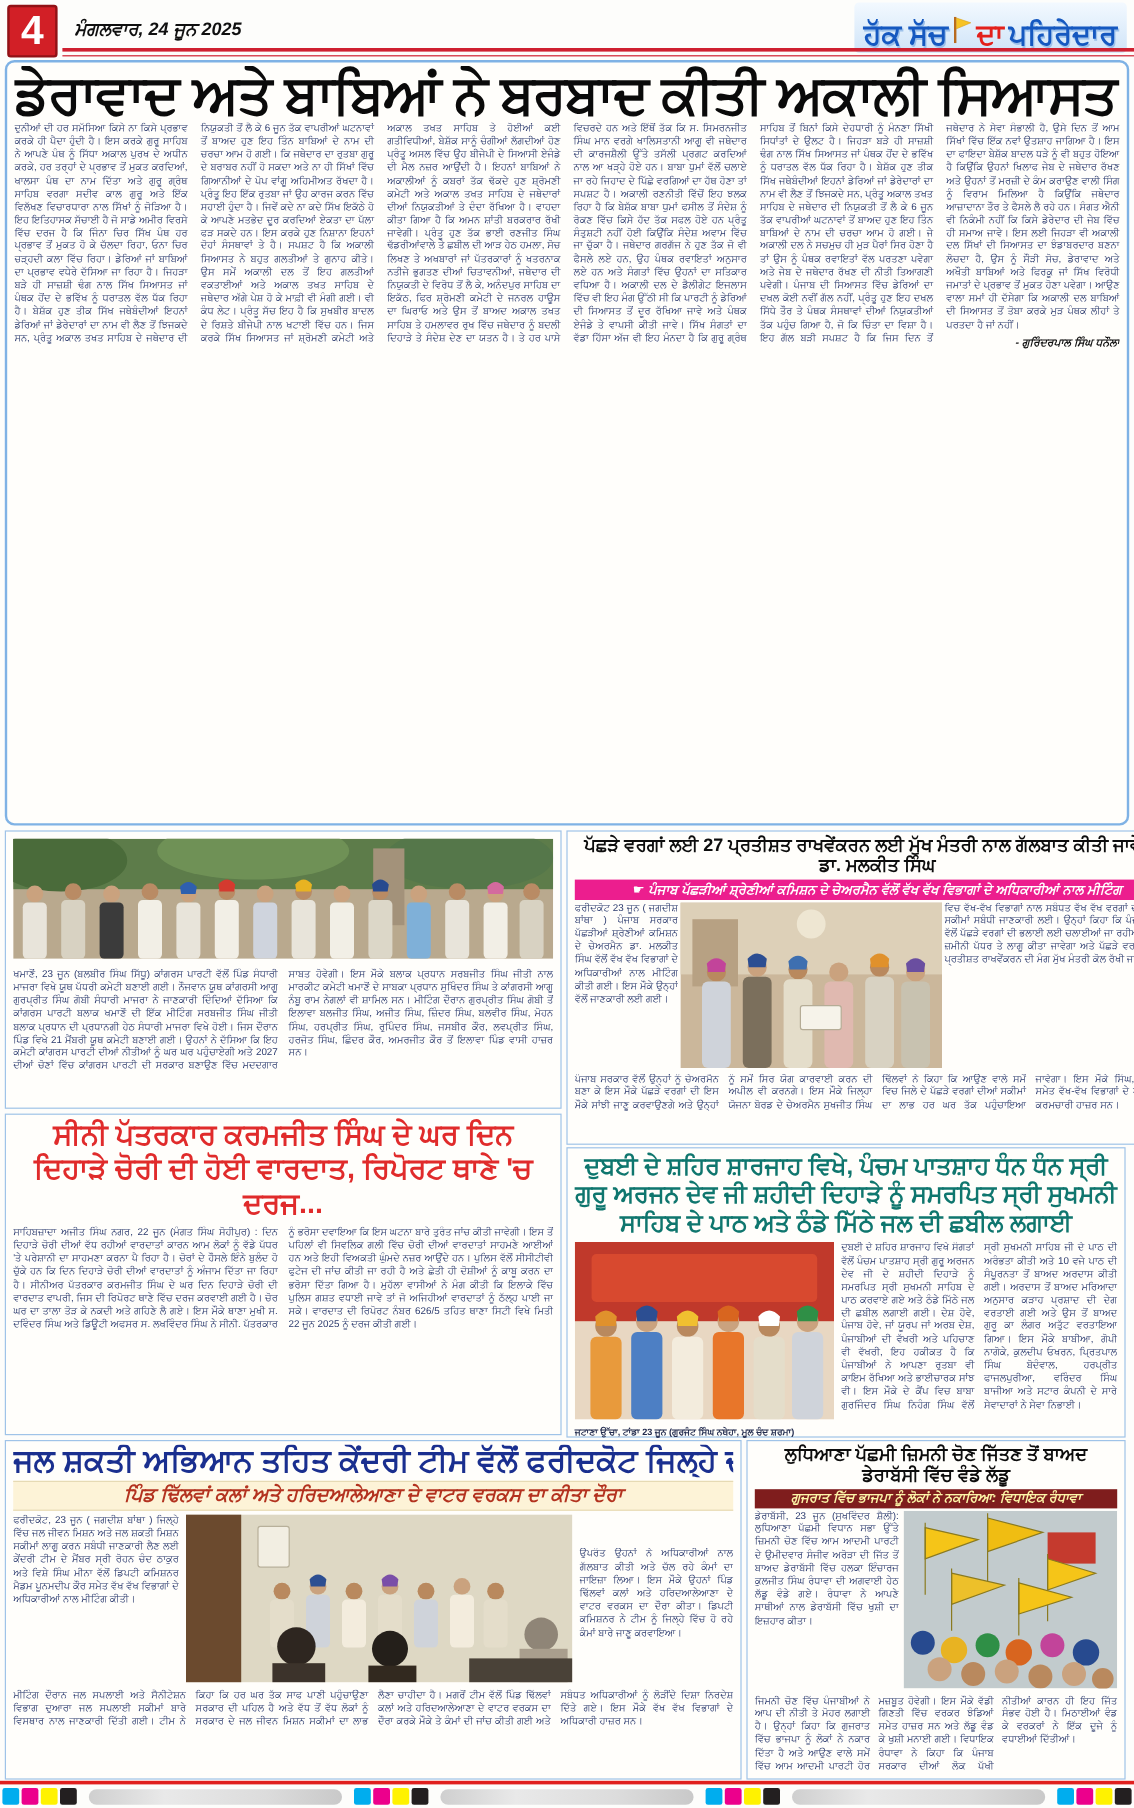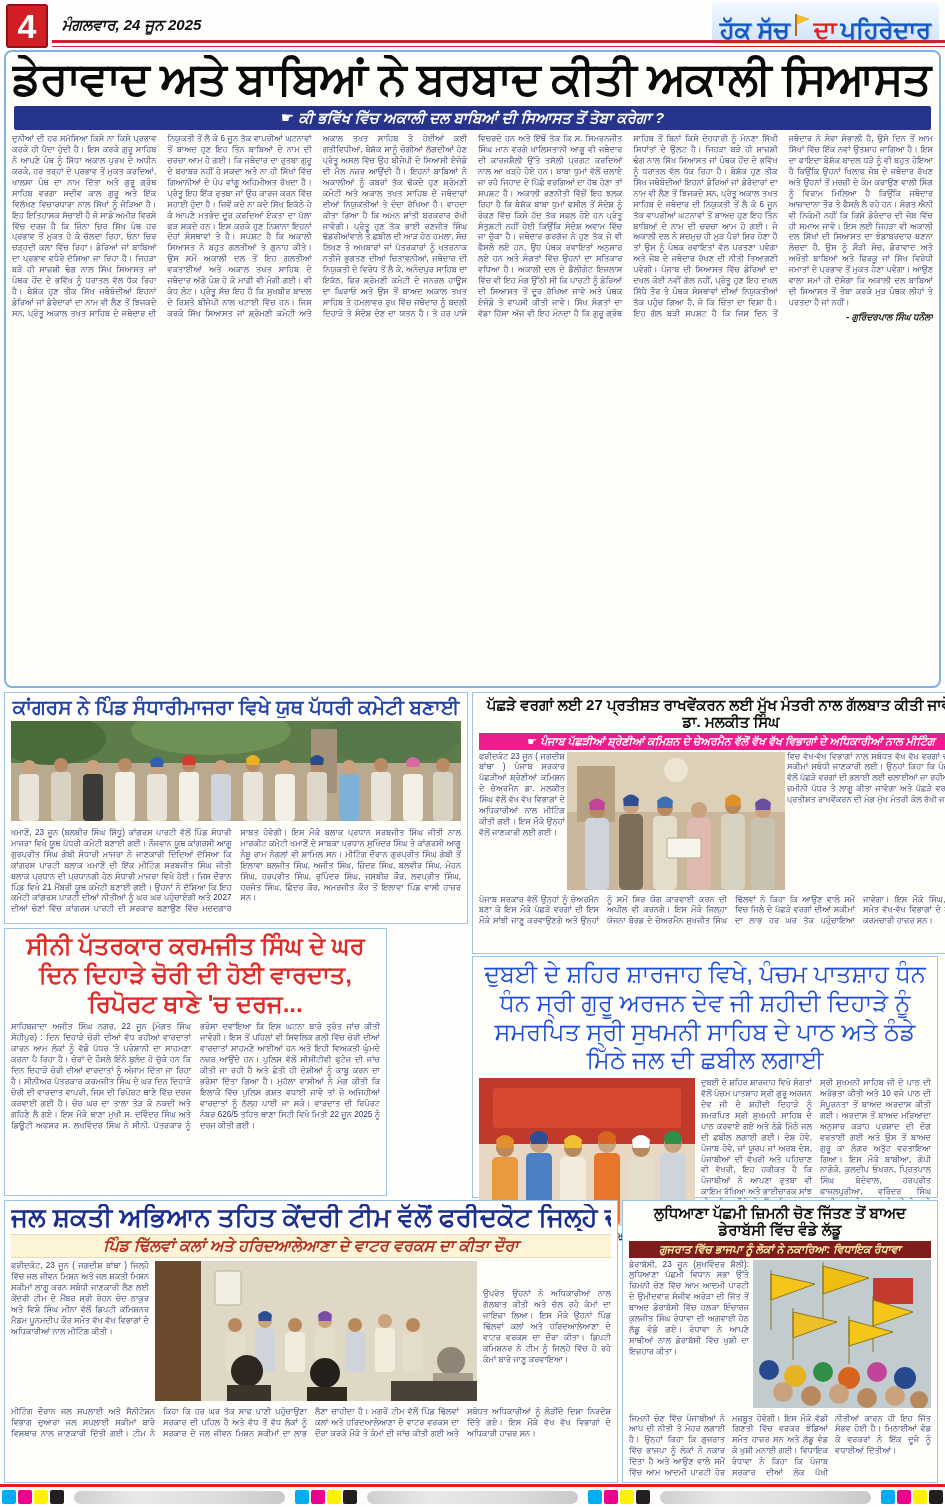--- a/index.html
+++ b/index.html
@@ -59,26 +59,26 @@
   
   #reservation{ left:472px; top:692px; width:518px; height:262px; }
   #reservation .hl{ color:#0d0d0d; font-size:15px; font-weight:bold; text-align:center; line-height:1.15; }
   #reservation .kicker{ background:#ec1e8e; color:#fff; font-size:11px; padding:2px 0; margin:2px 0; }
   #reservation .row{ display:flex; gap:2px; height:140px; margin-top:2px; }
   #reservation .colL{ width:86px; }
   #reservation .photo{ width:218px; height:138px; flex:none; }
   #reservation .colR{ flex:1; }
   #reservation .bottom{ column-count:4; column-gap:8px; height:58px; margin-top:3px; }
   
-  #theft{ left:4px; top:928px; width:383px; height:268px; }
+  #theft{ left:4px; top:928px; width:464px; height:268px; }
   #theft .hl{ color:#e02b2b; font-size:24px; font-weight:bold; text-align:center; line-height:1.2; }
   #theft .body-txt{ column-count:2; column-gap:9px; height:188px; margin-top:4px; }
   
   #dubai{ left:472px; top:956px; width:466px; height:242px; }
-  #dubai .hl{ color:#1d4ed8; font-size:24px; font-weight:normal; text-align:center; line-height:1.2; }
+  #dubai .hl{ color:#0f766e; font-size:20px; font-weight:bold; text-align:center; line-height:1.2; }
   #dubai .row{ display:flex; gap:6px; margin-top:3px; }
   #dubai .photo-wrap{ width:216px; flex:none; }
   #dubai .photo{ width:216px; height:148px; }
   #dubai .caption{ font-size:7.6px; font-weight:bold; color:#222b4e; line-height:1.2; margin-top:1px; }
   #dubai .body-txt{ flex:1; column-count:2; column-gap:8px; height:172px; }
   
   #water{ left:4px; top:1200px; width:614px; height:283px; }
   #water .hl{ color:#1a2f8f; font-size:26px; font-weight:bold; text-align:center; line-height:1.05; white-space:nowrap; overflow:hidden; }
   #water .kicker{ background:#fdf3d7; color:#b3321f; font-size:16px; padding:2px 0; margin:3px 0; border-top:1px solid #e6dab4; border-bottom:1px solid #e6dab4; }
   #water .row{ display:flex; gap:6px; height:142px; }
@@ -120,29 +120,27 @@
     <span class="m-red">ਦਾ</span>
     <span class="m-blue">ਪਹਿਰੇਦਾਰ</span>
   </div>
   <div class="header-rule">
       <div class="r1"></div>
       <div class="r2"></div>
     </div>
 
   <section class="block" id="lead">
     <h1 class="hl">ਡੇਰਾਵਾਦ ਅਤੇ ਬਾਬਿਆਂ ਨੇ ਬਰਬਾਦ ਕੀਤੀ ਅਕਾਲੀ ਸਿਆਸਤ...</h1>
-    <div class="kicker">☛ ਕੀ ਭਵਿੱਖ ਵਿੱਚ ਅਕਾਲੀ ਦਲ ਬਾਬਿਆਂ ਦੀ ਸਿਆਸਤ ਤੋਂ ਤੋਬਾ ਕਰੇਗਾ ?</div>
     <div class="body-txt">
       <span>ਦੁਨੀਆਂ ਦੀ ਹਰ ਸਮੱਸਿਆ ਕਿਸੇ ਨਾ ਕਿਸੇ ਪ੍ਰਭਾਵ ਕਰਕੇ ਹੀ ਪੈਦਾ ਹੁੰਦੀ ਹੈ। ਇਸ ਕਰਕੇ ਗੁਰੂ ਸਾਹਿਬ ਨੇ ਆਪਣੇ ਪੰਥ ਨੂੰ ਸਿੱਧਾ ਅਕਾਲ ਪੁਰਖ ਦੇ ਅਧੀਨ ਕਰਕੇ, ਹਰ ਤਰ੍ਹਾਂ ਦੇ ਪ੍ਰਭਾਵ ਤੋਂ ਮੁਕਤ ਕਰਦਿਆਂ, ਖਾਲਸਾ ਪੰਥ ਦਾ ਨਾਮ ਦਿੱਤਾ ਅਤੇ ਗੁਰੂ ਗ੍ਰੰਥ ਸਾਹਿਬ ਵਰਗਾ ਸਦੀਵ ਕਾਲ ਗੁਰੂ ਅਤੇ ਇੱਕ ਵਿਲੱਖਣ ਵਿਚਾਰਧਾਰਾ ਨਾਲ ਸਿੱਖਾਂ ਨੂੰ ਜੋੜਿਆ ਹੈ। ਇਹ ਇਤਿਹਾਸਕ ਸੱਚਾਈ ਹੈ ਜੋ ਸਾਡੇ ਅਮੀਰ ਵਿਰਸੇ ਵਿੱਚ ਦਰਜ ਹੈ ਕਿ ਜਿੰਨਾ ਚਿਰ ਸਿੱਖ ਪੰਥ ਹਰ ਪ੍ਰਭਾਵ ਤੋਂ ਮੁਕਤ ਹੋ ਕੇ ਚੱਲਦਾ ਰਿਹਾ, ਓਨਾ ਚਿਰ ਚੜ੍ਹਦੀ ਕਲਾ ਵਿੱਚ ਰਿਹਾ। ਡੇਰਿਆਂ ਜਾਂ ਬਾਬਿਆਂ ਦਾ ਪ੍ਰਭਾਵ ਵਧੇਰੇ ਦੱਸਿਆ ਜਾ ਰਿਹਾ ਹੈ। ਜਿਹੜਾ ਬੜੇ ਹੀ ਸਾਜ਼ਸ਼ੀ ਢੰਗ ਨਾਲ ਸਿੱਖ ਸਿਆਸਤ ਜਾਂ ਪੰਥਕ ਹੋਂਦ ਦੇ ਭਵਿੱਖ ਨੂੰ ਧਰਾਤਲ ਵੱਲ ਧੱਕ ਰਿਹਾ ਹੈ। ਬੇਸ਼ੱਕ ਹੁਣ ਤੀਕ ਸਿੱਖ ਜਥੇਬੰਦੀਆਂ ਇਹਨਾਂ ਡੇਰਿਆਂ ਜਾਂ ਡੇਰੇਦਾਰਾਂ ਦਾ ਨਾਮ ਵੀ ਲੈਣ ਤੋਂ ਝਿਜਕਦੇ ਸਨ, ਪ੍ਰੰਤੂ ਅਕਾਲ ਤਖਤ ਸਾਹਿਬ ਦੇ ਜਥੇਦਾਰ ਦੀ ਨਿਯੁਕਤੀ ਤੋਂ ਲੈ ਕੇ 6 ਜੂਨ ਤੱਕ ਵਾਪਰੀਆਂ ਘਟਨਾਵਾਂ ਤੋਂ ਬਾਅਦ ਹੁਣ ਇਹ ਤਿੰਨ ਬਾਬਿਆਂ ਦੇ ਨਾਮ ਦੀ ਚਰਚਾ ਆਮ ਹੋ ਗਈ। ਕਿ ਜਥੇਦਾਰ ਦਾ ਰੁਤਬਾ ਗੁਰੂ ਦੇ ਬਰਾਬਰ ਨਹੀਂ ਹੋ ਸਕਦਾ ਅਤੇ ਨਾ ਹੀ ਸਿੱਖਾਂ ਵਿੱਚ ਗਿਆਨੀਆਂ ਦੇ ਪੋਪ ਵਾਂਗੂ ਅਹਿਮੀਅਤ ਰੱਖਦਾ ਹੈ। ਪ੍ਰੰਤੂ ਇਹ ਇੱਕ ਰੁਤਬਾ ਜਾਂ ਉਹ ਕਾਰਜ ਕਰਨ ਵਿੱਚ ਸਹਾਈ ਹੁੰਦਾ ਹੈ। ਜਿਵੇਂ ਕਦੇ ਨਾ ਕਦੇ ਸਿੱਖ ਇਕੱਠੇ ਹੋ ਕੇ ਆਪਣੇ ਮਤਭੇਦ ਦੂਰ ਕਰਦਿਆਂ ਏਕਤਾ ਦਾ ਪੱਲਾ ਫੜ ਸਕਦੇ ਹਨ। ਇਸ ਕਰਕੇ ਹੁਣ ਨਿਸ਼ਾਨਾ ਇਹਨਾਂ ਦੋਹਾਂ ਸੰਸਥਾਵਾਂ ਤੇ ਹੈ। ਸਪਸ਼ਟ ਹੈ ਕਿ ਅਕਾਲੀ ਸਿਆਸਤ ਨੇ ਬਹੁਤ ਗਲਤੀਆਂ ਤੇ ਗੁਨਾਹ ਕੀਤੇ। ਉਸ ਸਮੇਂ ਅਕਾਲੀ ਦਲ ਤੋਂ ਇਹ ਗਲਤੀਆਂ ਵਕਤਾਈਆਂ ਅਤੇ ਅਕਾਲ ਤਖਤ ਸਾਹਿਬ ਦੇ ਜਥੇਦਾਰ ਅੱਗੇ ਪੇਸ਼ ਹੋ ਕੇ ਮਾਫ਼ੀ ਵੀ ਮੰਗੀ ਗਈ। ਵੀ ਕੰਧ ਲੇਟ। ਪ੍ਰੰਤੂ ਸੱਚ ਇਹ ਹੈ ਕਿ ਸੁਖਬੀਰ ਬਾਦਲ ਦੇ ਰਿਸ਼ਤੇ ਬੀਜੇਪੀ ਨਾਲ ਖਟਾਈ ਵਿੱਚ ਹਨ। ਜਿਸ ਕਰਕੇ ਸਿੱਖ ਸਿਆਸਤ ਜਾਂ ਸ਼੍ਰੋਮਣੀ ਕਮੇਟੀ ਅਤੇ ਅਕਾਲ ਤਖਤ ਸਾਹਿਬ ਤੇ ਹੋਈਆਂ ਕਈ ਗਤੀਵਿਧੀਆਂ, ਬੇਸ਼ੱਕ ਸਾਨੂੰ ਚੰਗੀਆਂ ਲੱਗਦੀਆਂ ਹੋਣ ਪ੍ਰੰਤੂ ਅਸਲ ਵਿੱਚ ਉਹ ਬੀਜੇਪੀ ਦੇ ਸਿਆਸੀ ਏਜੰਡੇ ਦੀ ਮੈਲ ਨਜ਼ਰ ਆਉਂਦੀ ਹੈ। ਇਹਨਾਂ ਬਾਬਿਆਂ ਨੇ ਅਕਾਲੀਆਂ ਨੂੰ ਕਬਰਾਂ ਤੱਕ ਢੱਕਦੇ ਹੁਣ ਸ਼੍ਰੋਮਣੀ ਕਮੇਟੀ ਅਤੇ ਅਕਾਲ ਤਖਤ ਸਾਹਿਬ ਦੇ ਜਥੇਦਾਰਾਂ ਦੀਆਂ ਨਿਯੁਕਤੀਆਂ ਤੇ ਦੰਦਾ ਰੱਖਿਆ ਹੈ। ਵਾਹਦਾ ਕੀਤਾ ਗਿਆ ਹੈ ਕਿ ਅਮਨ ਸ਼ਾਂਤੀ ਬਰਕਰਾਰ ਰੱਖੀ ਜਾਵੇਗੀ। ਪ੍ਰੰਤੂ ਹੁਣ ਤੱਕ ਭਾਈ ਰਣਜੀਤ ਸਿੰਘ ਢੱਡਰੀਆਂਵਾਲੇ ਤੇ ਛਬੀਲ ਦੀ ਆੜ ਹੇਠ ਹਮਲਾ, ਸੋਚ ਲਿਖਣ ਤੇ ਅਖਬਾਰਾਂ ਜਾਂ ਪੱਤਰਕਾਰਾਂ ਨੂੰ ਖਤਰਨਾਕ ਨਤੀਜੇ ਭੁਗਤਣ ਦੀਆਂ ਚਿਤਾਵਨੀਆਂ, ਜਥੇਦਾਰ ਦੀ ਨਿਯੁਕਤੀ ਦੇ ਵਿਰੋਧ ਤੋਂ ਲੈ ਕੇ, ਅਨੰਦਪੁਰ ਸਾਹਿਬ ਦਾ ਇਕੱਠ, ਫਿਰ ਸ਼੍ਰੋਮਣੀ ਕਮੇਟੀ ਦੇ ਜਨਰਲ ਹਾਊਸ ਦਾ ਘਿਰਾਓ ਅਤੇ ਉਸ ਤੋਂ ਬਾਅਦ ਅਕਾਲ ਤਖਤ ਸਾਹਿਬ ਤੇ ਹਮਲਾਵਰ ਰੁਖ ਵਿੱਚ ਜਥੇਦਾਰ ਨੂੰ ਬਦਲੀ ਦਿਹਾੜੇ ਤੇ ਸੰਦੇਸ਼ ਦੇਣ ਦਾ ਯਤਨ ਹੈ। ਤੇ ਹਰ ਪਾਸੇ ਵਿਚਰਦੇ ਹਨ ਅਤੇ ਇੱਥੋਂ ਤੱਕ ਕਿ ਸ. ਸਿਮਰਨਜੀਤ ਸਿੰਘ ਮਾਨ ਵਰਗੇ ਖਾਲਿਸਤਾਨੀ ਆਗੂ ਵੀ ਜਥੇਦਾਰ ਦੀ ਕਾਰਜਸ਼ੈਲੀ ਉੱਤੇ ਤਸੱਲੀ ਪ੍ਰਗਟ ਕਰਦਿਆਂ ਨਾਲ ਆ ਖੜ੍ਹੇ ਹੋਏ ਹਨ। ਬਾਬਾ ਧੁਮਾਂ ਵੱਲੋਂ ਚਲਾਏ ਜਾ ਰਹੇ ਜਿਹਾਦ ਦੇ ਪਿੱਛੇ ਵਰਗਿਆਂ ਦਾ ਹੱਥ ਹੋਣਾ ਤਾਂ ਸਪਸ਼ਟ ਹੈ। ਅਕਾਲੀ ਰਣਨੀਤੀ ਵਿੱਚੋਂ ਇਹ ਝਲਕ ਰਿਹਾ ਹੈ ਕਿ ਬੇਸ਼ੱਕ ਬਾਬਾ ਧੁਮਾਂ ਫਸੀਲ ਤੋਂ ਸੰਦੇਸ਼ ਨੂੰ ਰੋਕਣ ਵਿੱਚ ਕਿਸੇ ਹੱਦ ਤੱਕ ਸਫਲ ਹੋਏ ਹਨ ਪ੍ਰੰਤੂ ਸੰਤੁਸ਼ਟੀ ਨਹੀਂ ਹੋਈ ਕਿਉਂਕਿ ਸੰਦੇਸ਼ ਅਵਾਮ ਵਿੱਚ ਜਾ ਚੁੱਕਾ ਹੈ। ਜਥੇਦਾਰ ਗਰਗੱਜ ਨੇ ਹੁਣ ਤੱਕ ਜੋ ਵੀ ਫੈਸਲੇ ਲਏ ਹਨ, ਉਹ ਪੰਥਕ ਰਵਾਇਤਾਂ ਅਨੁਸਾਰ ਲਏ ਹਨ ਅਤੇ ਸੰਗਤਾਂ ਵਿੱਚ ਉਹਨਾਂ ਦਾ ਸਤਿਕਾਰ ਵਧਿਆ ਹੈ। ਅਕਾਲੀ ਦਲ ਦੇ ਡੈਲੀਗੇਟ ਇਜਲਾਸ ਵਿੱਚ ਵੀ ਇਹ ਮੰਗ ਉੱਠੀ ਸੀ ਕਿ ਪਾਰਟੀ ਨੂੰ ਡੇਰਿਆਂ ਦੀ ਸਿਆਸਤ ਤੋਂ ਦੂਰ ਰੱਖਿਆ ਜਾਵੇ ਅਤੇ ਪੰਥਕ ਏਜੰਡੇ ਤੇ ਵਾਪਸੀ ਕੀਤੀ ਜਾਵੇ। ਸਿੱਖ ਸੰਗਤਾਂ ਦਾ ਵੱਡਾ ਹਿੱਸਾ ਅੱਜ ਵੀ ਇਹ ਮੰਨਦਾ ਹੈ ਕਿ ਗੁਰੂ ਗ੍ਰੰਥ ਸਾਹਿਬ ਤੋਂ ਬਿਨਾਂ ਕਿਸੇ ਦੇਹਧਾਰੀ ਨੂੰ ਮੰਨਣਾ ਸਿੱਖੀ ਸਿਧਾਂਤਾਂ ਦੇ ਉਲਟ ਹੈ। ਜਿਹੜਾ ਬੜੇ ਹੀ ਸਾਜ਼ਸ਼ੀ ਢੰਗ ਨਾਲ ਸਿੱਖ ਸਿਆਸਤ ਜਾਂ ਪੰਥਕ ਹੋਂਦ ਦੇ ਭਵਿੱਖ ਨੂੰ ਧਰਾਤਲ ਵੱਲ ਧੱਕ ਰਿਹਾ ਹੈ। ਬੇਸ਼ੱਕ ਹੁਣ ਤੀਕ ਸਿੱਖ ਜਥੇਬੰਦੀਆਂ ਇਹਨਾਂ ਡੇਰਿਆਂ ਜਾਂ ਡੇਰੇਦਾਰਾਂ ਦਾ ਨਾਮ ਵੀ ਲੈਣ ਤੋਂ ਝਿਜਕਦੇ ਸਨ, ਪ੍ਰੰਤੂ ਅਕਾਲ ਤਖਤ ਸਾਹਿਬ ਦੇ ਜਥੇਦਾਰ ਦੀ ਨਿਯੁਕਤੀ ਤੋਂ ਲੈ ਕੇ 6 ਜੂਨ ਤੱਕ ਵਾਪਰੀਆਂ ਘਟਨਾਵਾਂ ਤੋਂ ਬਾਅਦ ਹੁਣ ਇਹ ਤਿੰਨ ਬਾਬਿਆਂ ਦੇ ਨਾਮ ਦੀ ਚਰਚਾ ਆਮ ਹੋ ਗਈ। ਜੇ ਅਕਾਲੀ ਦਲ ਨੇ ਸਚਮੁਚ ਹੀ ਮੁੜ ਪੈਰਾਂ ਸਿਰ ਹੋਣਾ ਹੈ ਤਾਂ ਉਸ ਨੂੰ ਪੰਥਕ ਰਵਾਇਤਾਂ ਵੱਲ ਪਰਤਣਾ ਪਵੇਗਾ ਅਤੇ ਜੇਬ ਦੇ ਜਥੇਦਾਰ ਰੱਖਣ ਦੀ ਨੀਤੀ ਤਿਆਗਣੀ ਪਵੇਗੀ। ਪੰਜਾਬ ਦੀ ਸਿਆਸਤ ਵਿੱਚ ਡੇਰਿਆਂ ਦਾ ਦਖਲ ਕੋਈ ਨਵੀਂ ਗੱਲ ਨਹੀਂ, ਪ੍ਰੰਤੂ ਹੁਣ ਇਹ ਦਖਲ ਸਿੱਧੇ ਤੌਰ ਤੇ ਪੰਥਕ ਸੰਸਥਾਵਾਂ ਦੀਆਂ ਨਿਯੁਕਤੀਆਂ ਤੱਕ ਪਹੁੰਚ ਗਿਆ ਹੈ, ਜੋ ਕਿ ਚਿੰਤਾ ਦਾ ਵਿਸ਼ਾ ਹੈ। ਇਹ ਗੱਲ ਬੜੀ ਸਪਸ਼ਟ ਹੈ ਕਿ ਜਿਸ ਦਿਨ ਤੋਂ ਜਥੇਦਾਰ ਨੇ ਸੇਵਾ ਸੰਭਾਲੀ ਹੈ, ਉਸੇ ਦਿਨ ਤੋਂ ਆਮ ਸਿੱਖਾਂ ਵਿੱਚ ਇੱਕ ਨਵਾਂ ਉਤਸ਼ਾਹ ਜਾਗਿਆ ਹੈ। ਇਸ ਦਾ ਫਾਇਦਾ ਬੇਸ਼ੱਕ ਬਾਦਲ ਧੜੇ ਨੂੰ ਵੀ ਬਹੁਤ ਹੋਇਆ ਹੈ ਕਿਉਂਕਿ ਉਹਨਾਂ ਖਿਲਾਫ ਜੇਬ ਦੇ ਜਥੇਦਾਰ ਰੱਖਣ ਅਤੇ ਉਹਨਾਂ ਤੋਂ ਮਰਜ਼ੀ ਦੇ ਕੰਮ ਕਰਾਉਣ ਵਾਲੀ ਸਿੰਗ ਨੂੰ ਵਿਰਾਮ ਮਿਲਿਆ ਹੈ ਕਿਉਂਕਿ ਜਥੇਦਾਰ ਆਜ਼ਾਦਾਨਾ ਤੌਰ ਤੇ ਫੈਸਲੇ ਲੈ ਰਹੇ ਹਨ। ਸੰਗਤ ਐਨੀ ਵੀ ਨਿਕੰਮੀ ਨਹੀਂ ਕਿ ਕਿਸੇ ਡੇਰੇਦਾਰ ਦੀ ਜੇਬ ਵਿੱਚ ਹੀ ਸਮਾਅ ਜਾਵੇ। ਇਸ ਲਈ ਜਿਹੜਾ ਵੀ ਅਕਾਲੀ ਦਲ ਸਿੱਖਾਂ ਦੀ ਸਿਆਸਤ ਦਾ ਝੰਡਾਬਰਦਾਰ ਬਣਨਾ ਲੋਚਦਾ ਹੈ, ਉਸ ਨੂੰ ਸੌੜੀ ਸੋਚ, ਡੇਰਾਵਾਦ ਅਤੇ ਅਖੌਤੀ ਬਾਬਿਆਂ ਅਤੇ ਫਿਰਕੂ ਜਾਂ ਸਿੱਖ ਵਿਰੋਧੀ ਜਮਾਤਾਂ ਦੇ ਪ੍ਰਭਾਵ ਤੋਂ ਮੁਕਤ ਹੋਣਾ ਪਵੇਗਾ। ਆਉਣ ਵਾਲਾ ਸਮਾਂ ਹੀ ਦੱਸੇਗਾ ਕਿ ਅਕਾਲੀ ਦਲ ਬਾਬਿਆਂ ਦੀ ਸਿਆਸਤ ਤੋਂ ਤੋਬਾ ਕਰਕੇ ਮੁੜ ਪੰਥਕ ਲੀਹਾਂ ਤੇ ਪਰਤਦਾ ਹੈ ਜਾਂ ਨਹੀਂ।</span>
       <span class="byline">- ਗੁਰਿੰਦਰਪਾਲ ਸਿੰਘ ਧਨੌਲਾ</span>
     </div>
   </section>
 
   <section class="block" id="congress">
-    <h2 class="hl">ਕਾਂਗਰਸ ਨੇ ਪਿੰਡ ਸੰਧਾਰੀਮਾਜਰਾ ਵਿਖੇ ਯੂਥ ਪੱਧਰੀ ਕਮੇਟੀ ਬਣਾਈ</h2>
     <svg class="photo" viewBox="0 0 450 100" preserveAspectRatio="none">
       <rect width="450" height="100" fill="#b9a98e"></rect>
       <rect width="450" height="42" fill="#5d7c4a"></rect>
       <ellipse cx="40" cy="18" rx="55" ry="26" fill="#4a6b3a"></ellipse>
       <ellipse cx="200" cy="10" rx="80" ry="24" fill="#6f9156"></ellipse>
       <ellipse cx="380" cy="16" rx="70" ry="26" fill="#55774a"></ellipse>
       <rect x="300" y="8" width="26" height="64" fill="#a3927a"></rect>
       <g>
         <circle cx="18" cy="46" r="7" fill="#caa27e"></circle>
           <rect x="8" y="53" width="20" height="47" rx="4" fill="#e8e4da"></rect>

